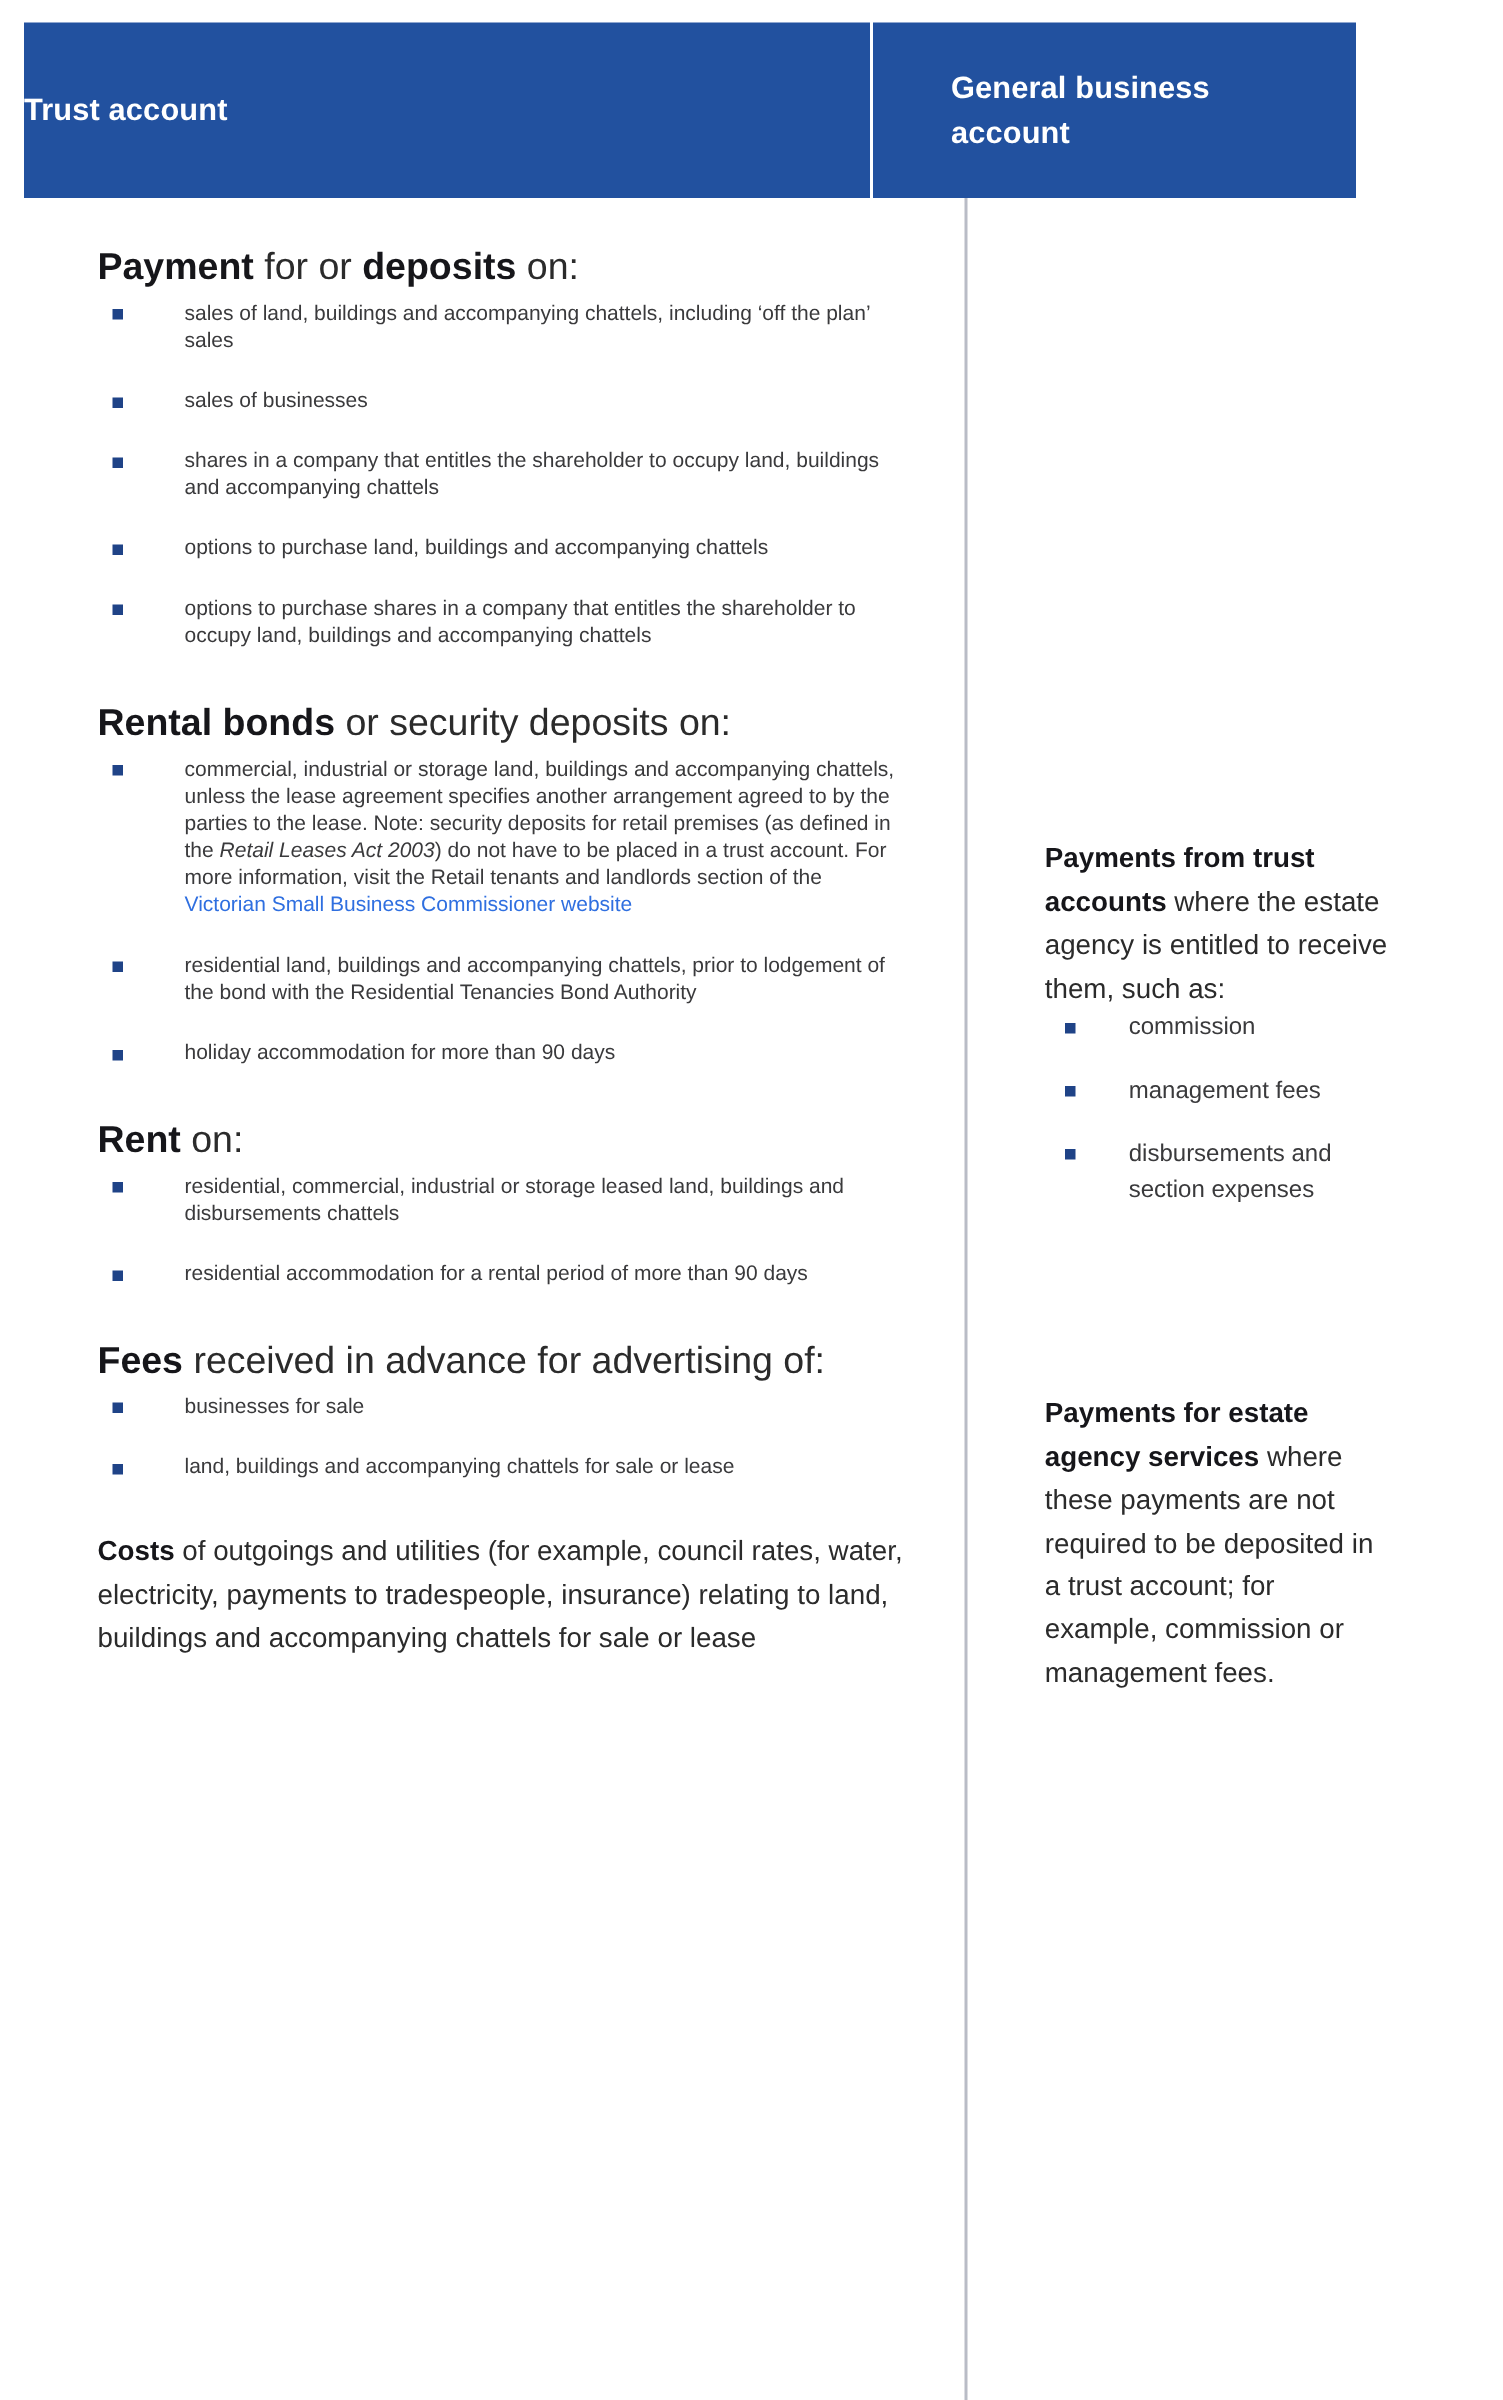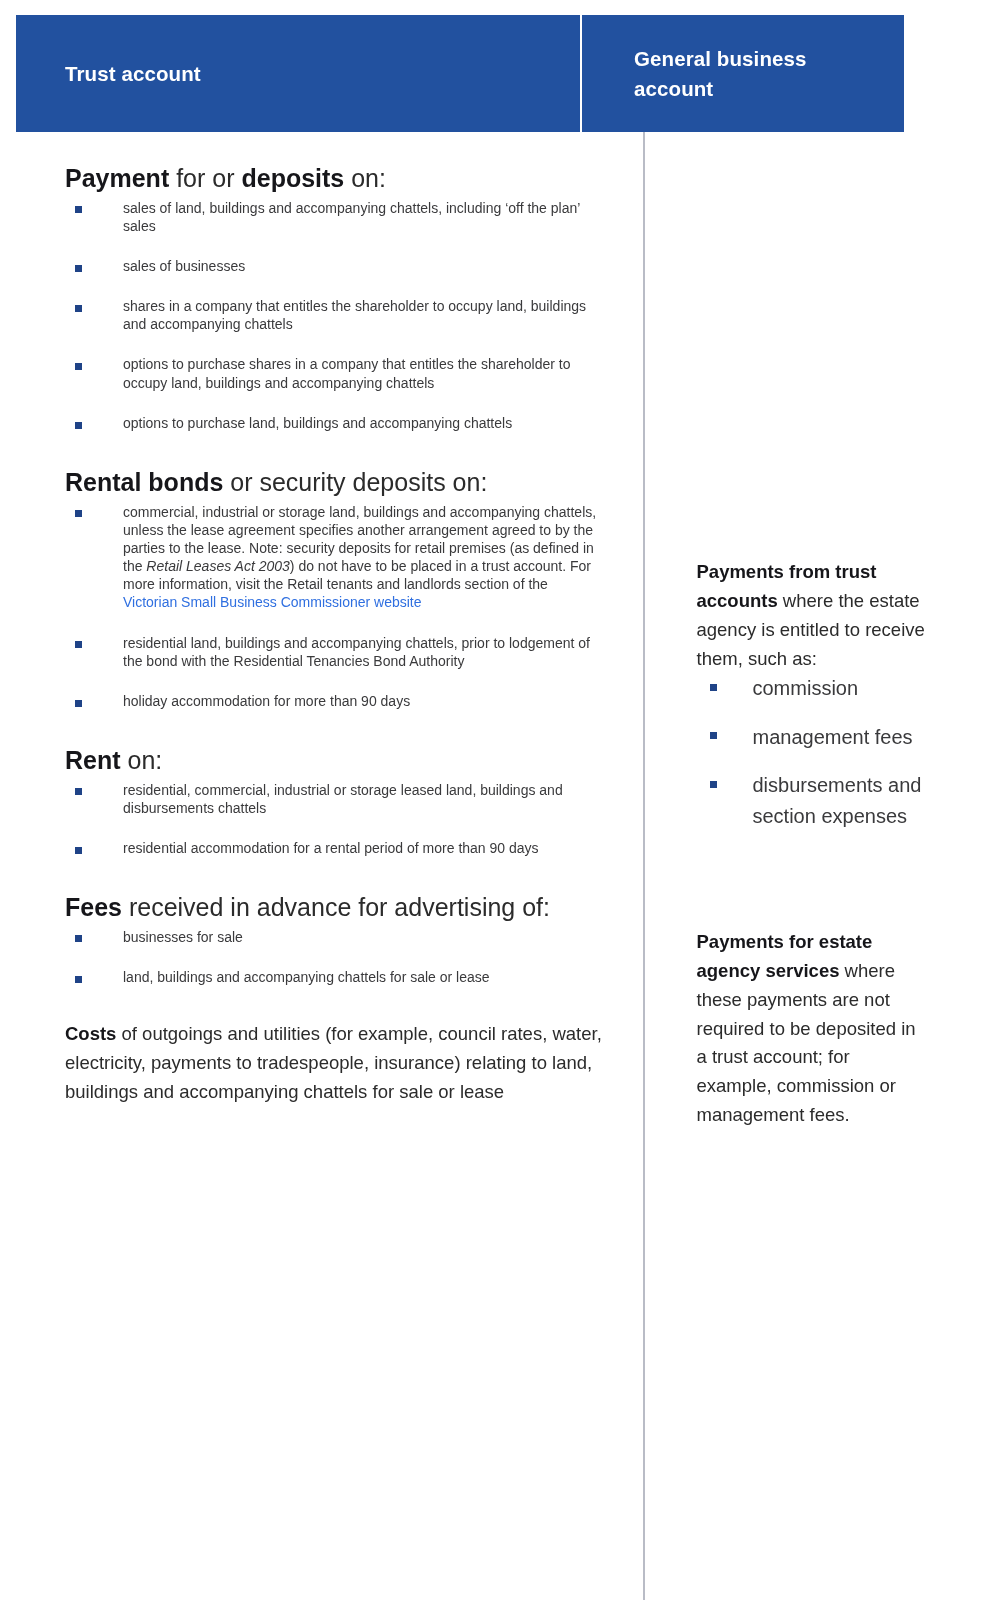--- a/index.html
+++ b/index.html
@@ -27,21 +27,20 @@
     background: transparent;
   }
   .header-cell {
     background: #22519f;
     box-sizing: border-box;
     display: flex;
     align-items: center;
   }
   .header-cell.left {
     width: 564px;
-    padding-left: 49px;
     padding-right: 20px;
   }
   .header-divider {
     width: 2px;
     background: #ffffff;
     flex: 0 0 2px;
   }
   .header-cell.right {
     width: 322px;
     padding-left: 52px;
@@ -123,21 +122,21 @@
   }
 
   
   ul.rlist {
     list-style: none;
     margin: 0;
     padding: 0;
   }
   ul.rlist > li {
     position: relative;
-    font-size: 20px;
+    font-size: 16px;
     line-height: 1.52;
     color: #3a3a3c;
     margin: 0 0 18px 0;
     padding-left: 56px;
   }
   ul.rlist > li:last-child { margin-bottom: 0; }
   ul.rlist > li .bullet {
     position: absolute;
     left: 13px;
     top: 0.52em;
@@ -175,22 +174,22 @@
 <div class="body-wrap">
 
   <div class="col-left">
 
     <div class="sec">
       <p class="lead"><b>Payment</b> for or <b>deposits</b> on:</p>
       <ul class="blist">
         <li><span class="bullet"></span><span>sales of land, buildings and accompanying chattels, including ‘off the plan’ sales</span></li>
         <li><span class="bullet"></span><span>sales of businesses</span></li>
         <li><span class="bullet"></span><span>shares in a company that entitles the shareholder to occupy land, buildings and accompanying chattels</span></li>
+        <li><span class="bullet"></span><span>options to purchase land, buildings and accompanying chattels</span></li>
         <li><span class="bullet"></span><span>options to purchase shares in a company that entitles the shareholder to occupy land, buildings and accompanying chattels</span></li>
-        <li><span class="bullet"></span><span>options to purchase land, buildings and accompanying chattels</span></li>
       </ul>
     </div>
 
     <div class="gap-lg"></div>
 
     <div class="sec">
       <p class="lead"><b>Rental bonds</b><span> or security deposits on:</span></p>
       <ul class="blist">
         <li>
           <span class="bullet"></span>

